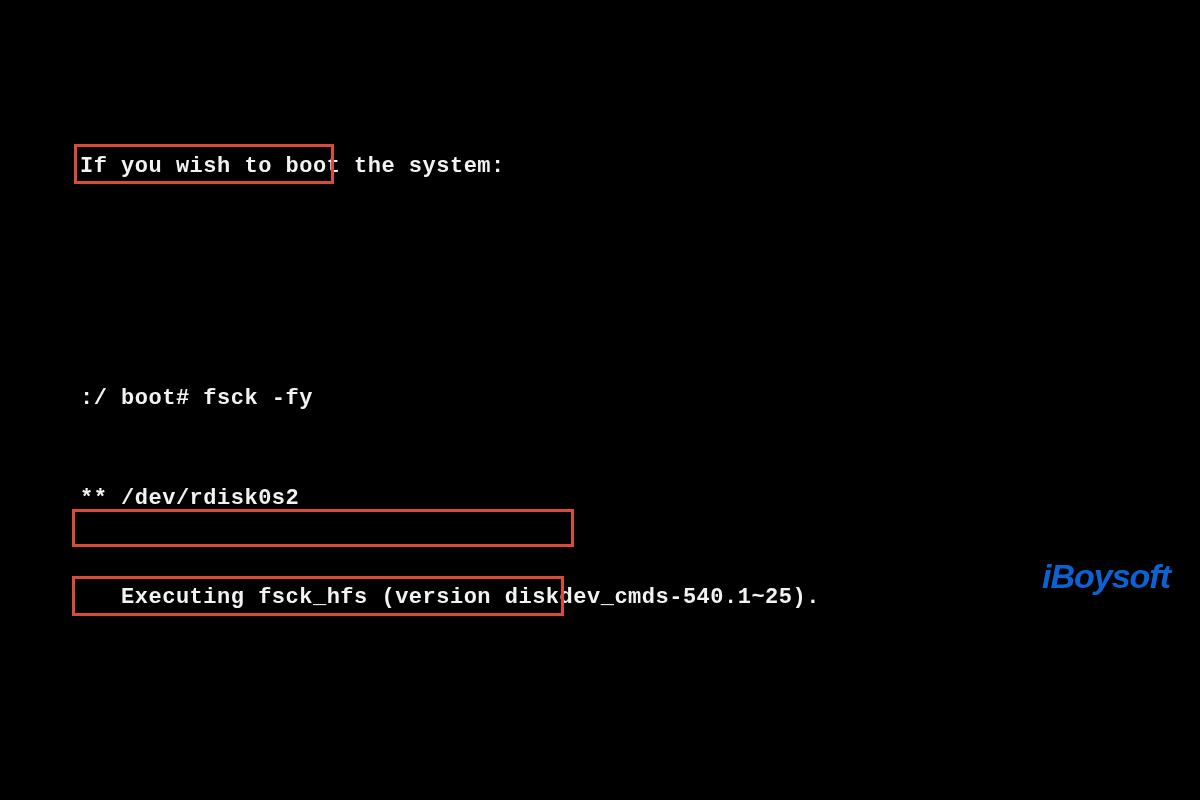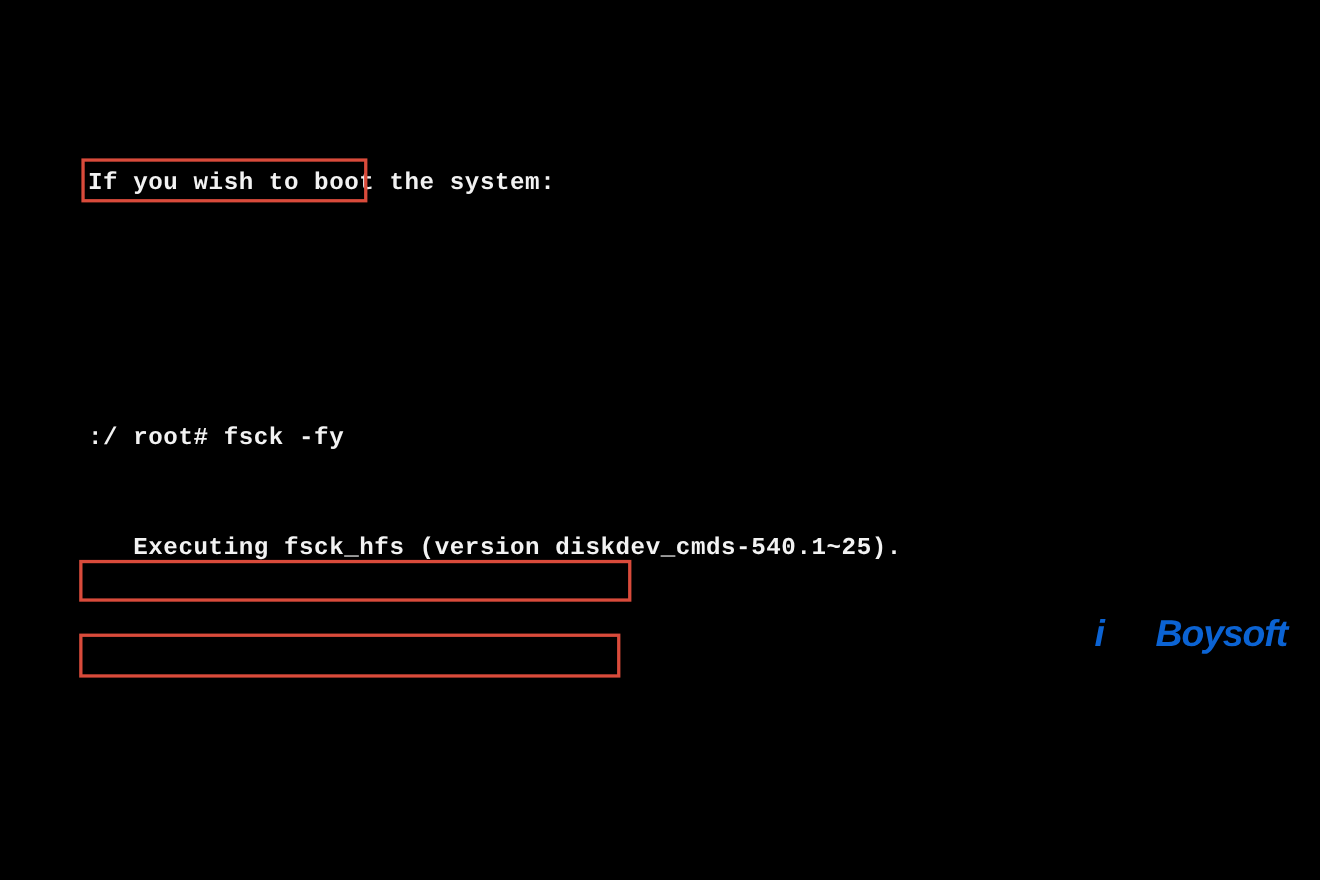--- a/index.html
+++ b/index.html
@@ -51,34 +51,34 @@
     font-weight: 700;
     font-style: italic;
     letter-spacing: -1px;
   }
   .watermark .i {
     color: #0b63d3;
     text-transform: lowercase;
   }
   .watermark .rest {
     color: #0b63d3;
-    margin-left: 47px;
   }
 </style>
 </head>
 <body>
 
 <div class="screen">
 
   <div class="terminal">
 
     <div class="line">If you wish to boot the system:</div>
     <div class="line"></div>
 
-    <div class="line">:/ root# fsck -fy</div>
+    <div class="line">:/ boot# fsck -fy</div>
+    <div class="line">** /dev/rdisk0s2</div>
     <div class="line">   Executing fsck_hfs (version diskdev_cmds-540.1~25).</div>
     
     
     
     
     
     
     
     
     

